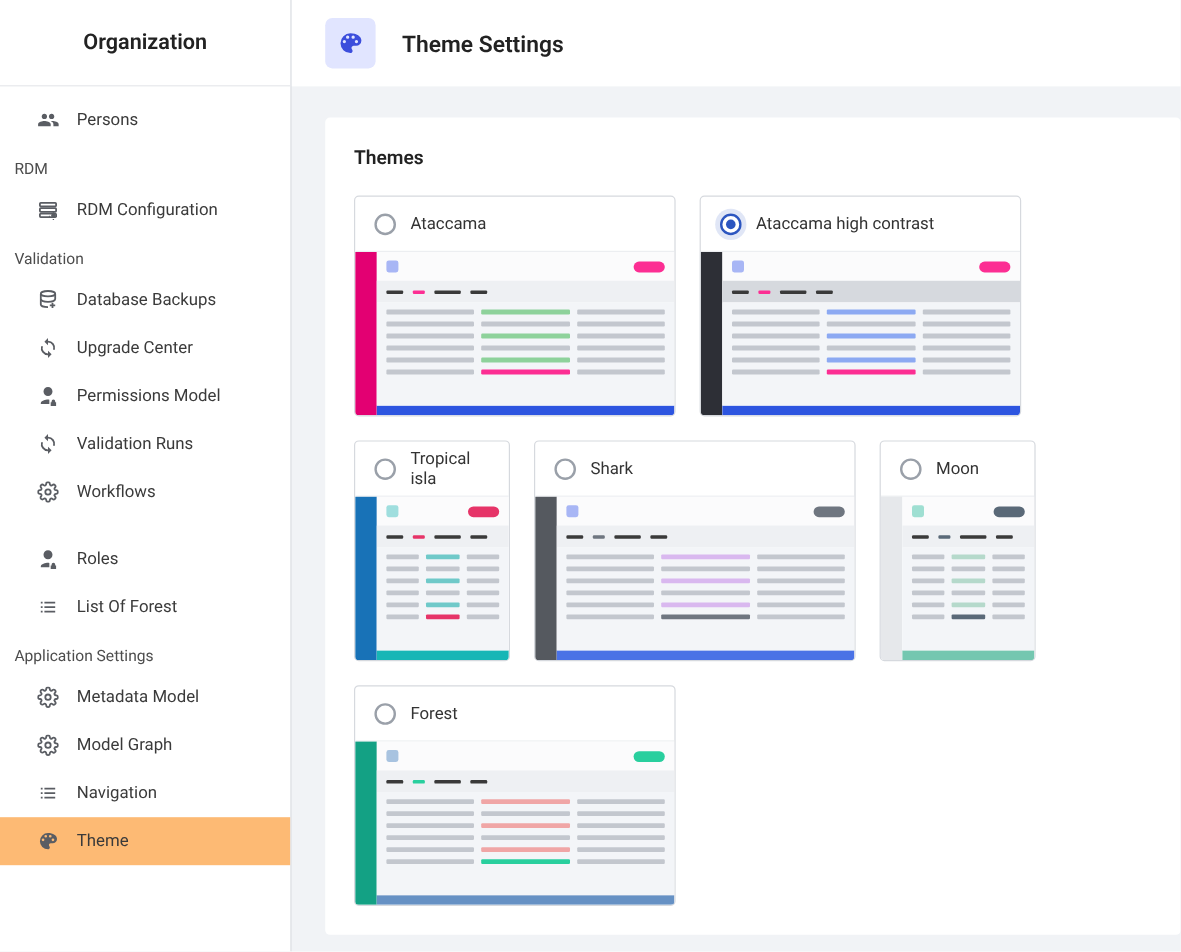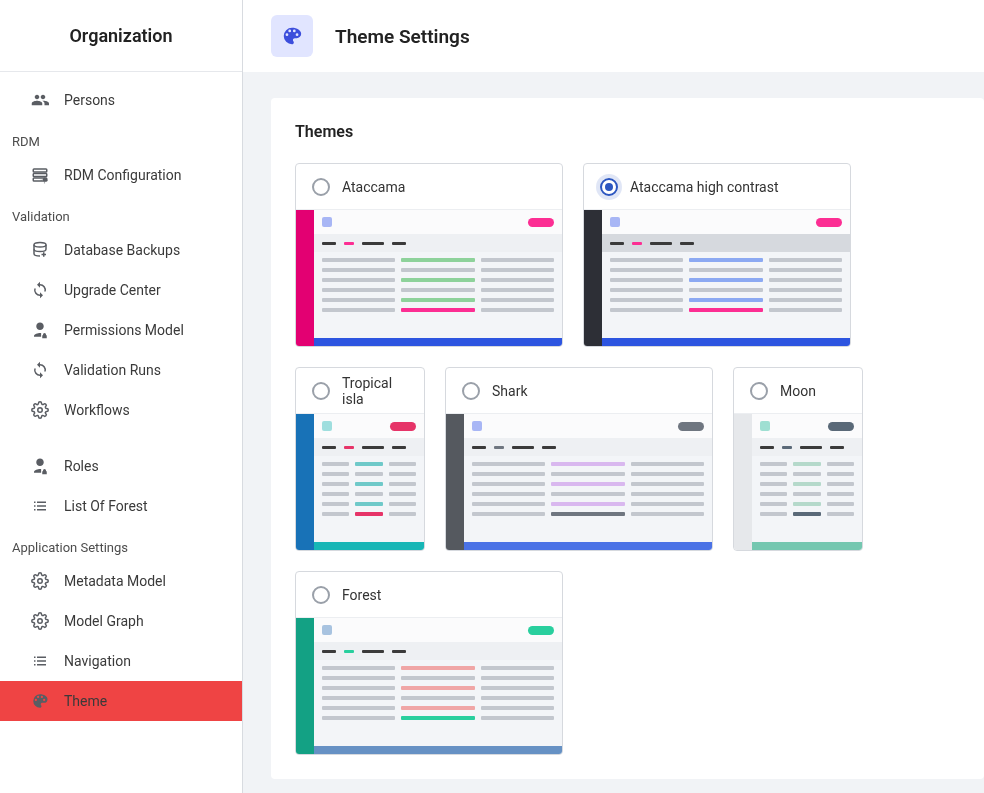--- a/index.html
+++ b/index.html
@@ -39,21 +39,21 @@
   }
   .sidebar-item {
     display: flex;
     align-items: center;
     height: 40px;
     padding: 0 16px 0 30px;
     cursor: pointer;
     font-size: 14px;
     color: #3a3a3a;
   }
-  .sidebar-item.active { background: #ef4444; }
+  .sidebar-item.active { background: #fdba74; }
   .sidebar-item .icon {
     width: 20px;
     height: 20px;
     margin-right: 14px;
     color: #5a5d63;
     display: flex;
     align-items: center;
     justify-content: center;
   }
   .sidebar-item .icon svg { width: 18px; height: 18px; }

